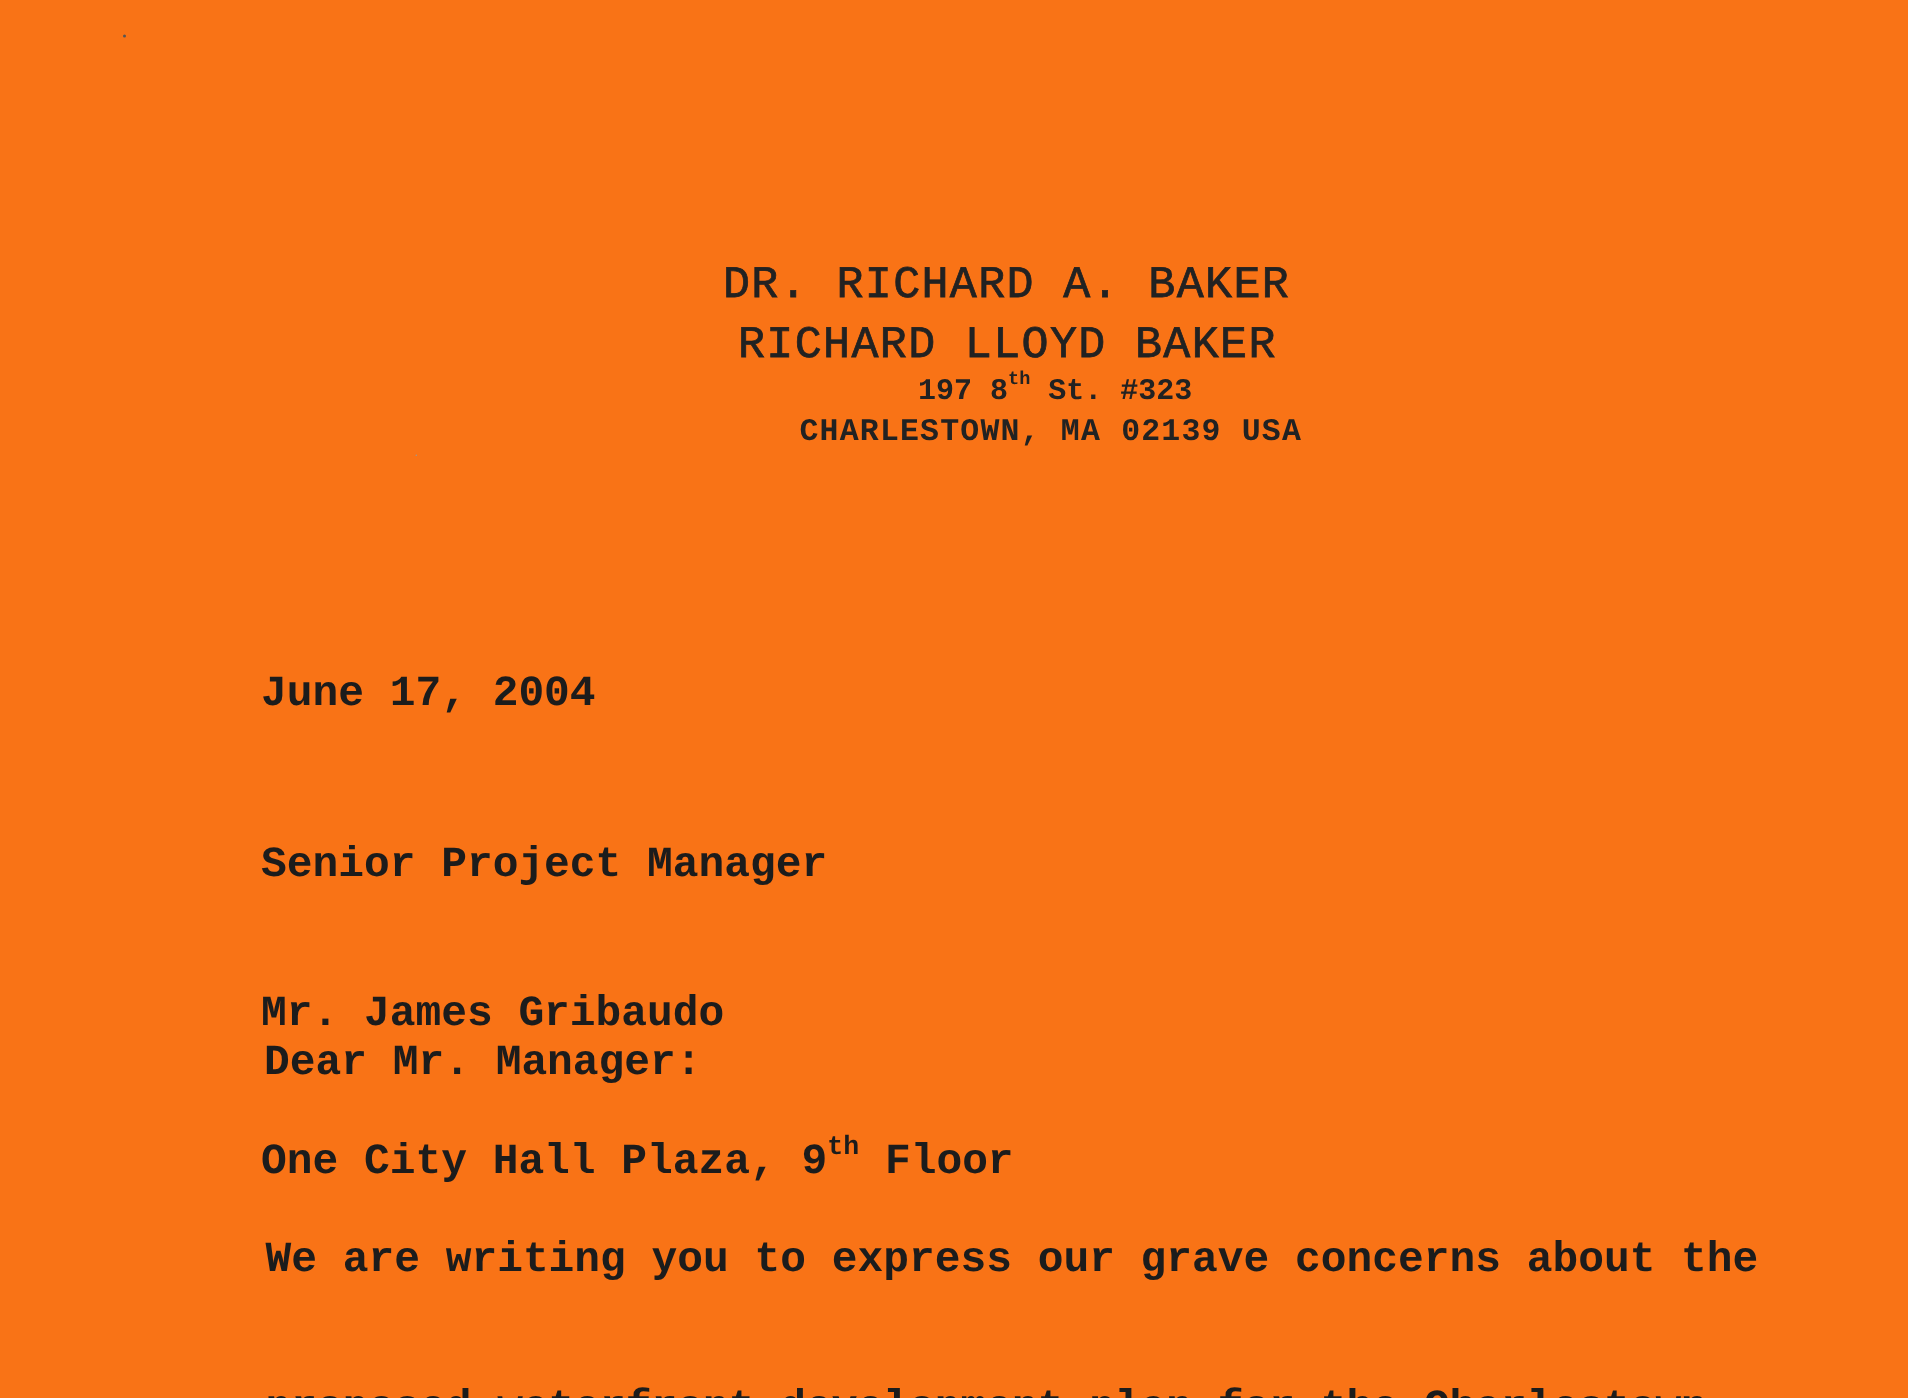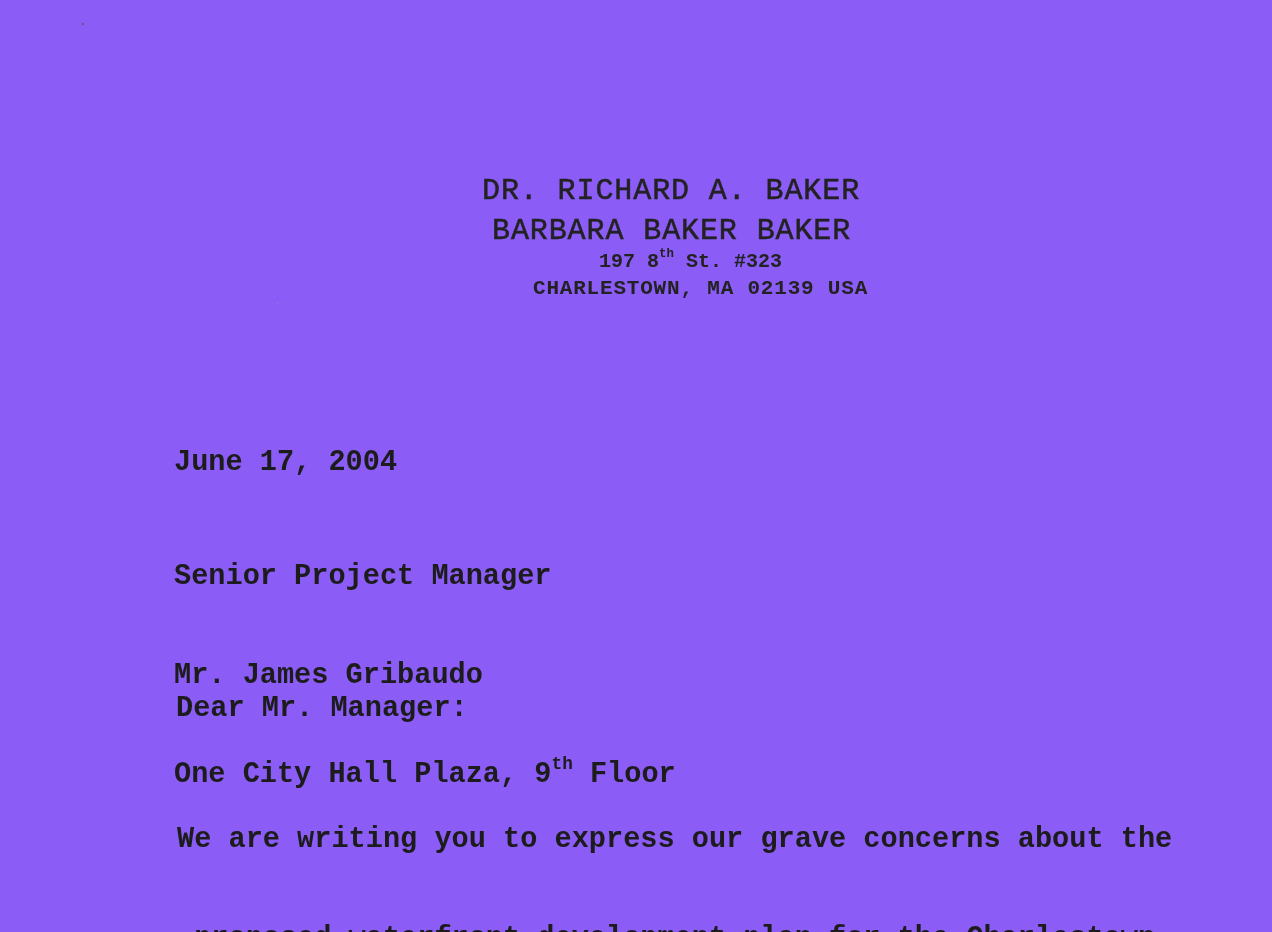--- a/index.html
+++ b/index.html
@@ -13,21 +13,21 @@
       position: relative;
       overflow: hidden;
       color: #1c1c1c;
       font-family: "Liberation Mono", "DejaVu Sans Mono", monospace;
     }
     .page {
       position: absolute;
       left: 0; top: 0;
       width: 1272px;
       height: 932px;
-      background: #8b5cf6;
+      background: #f97316;
     }
     .speck {
       position: absolute;
       width: 2px; height: 2px;
       background: #555;
       border-radius: 1px;
     }
     .letterhead {
       position: absolute;
       left: 0;
@@ -47,21 +47,21 @@
     }
     .lh-name.n1 { left: 482px; top: 2px; }
     .lh-name.n2 { left: 492px; top: 42px; }
     .lh-addr {
       position: absolute;
       font-weight: bold;
       font-size: 20px;
       white-space: pre;
       color: #222;
     }
-    .lh-addr.a1 { left: 599px; top: 78px; }
+    .lh-addr.a1 { left: 612px; top: 78px; }
     .lh-addr.a2 { left: 533px; top: 105px; font-size: 21px; letter-spacing: 0.8px; }
     sup {
       font-size: 0.62em;
       position: relative;
       top: -0.15em;
       vertical-align: super;
       line-height: 0;
     }
     .body-block {
       position: absolute;
@@ -70,41 +70,41 @@
       font-size: 28.6px;
       line-height: 33px;
       white-space: pre;
       color: #1c1c1c;
     }
     .date { top: 446px; }
     .recipient { top: 494px; }
     .recipient div { height: 33px; }
     .salutation { top: 692px; left: 176px; }
     .paragraph { top: 757px; left: 177px; }
-    .paragraph div { height: 33px; text-align: center; }
+    .paragraph div { height: 33px; }
     .cut-line {
       position: absolute;
       left: 280px;
       top: 928px;
       width: 30px;
       height: 4px;
       overflow: hidden;
     }
   </style>
 </head>
 <body>
 
 <div class="page">
 
   <div class="speck" style="left:82px; top:23px;"></div>
   <div class="speck" style="left:277px; top:303px; width:1px; height:1px; background:#999;"></div>
 
   <div class="letterhead">
     <div class="lh-name n1">DR. RICHARD A. BAKER</div>
-    <div class="lh-name n2">BARBARA BAKER BAKER</div>
+    <div class="lh-name n2">RICHARD LLOYD BAKER</div>
     <div class="lh-addr a1"><span>197 8</span><sup>th</sup><span> St. #323</span></div>
     <div class="lh-addr a2">CHARLESTOWN, MA 02139 USA</div>
   </div>
 
   <div class="body-block date">June 17, 2004</div>
 
   <div class="body-block recipient">
     <div>Senior Project Manager</div>
     <div>Mr. James Gribaudo</div>
     <div><span>One City Hall Plaza, 9</span><sup>th</sup><span> Floor</span></div>

